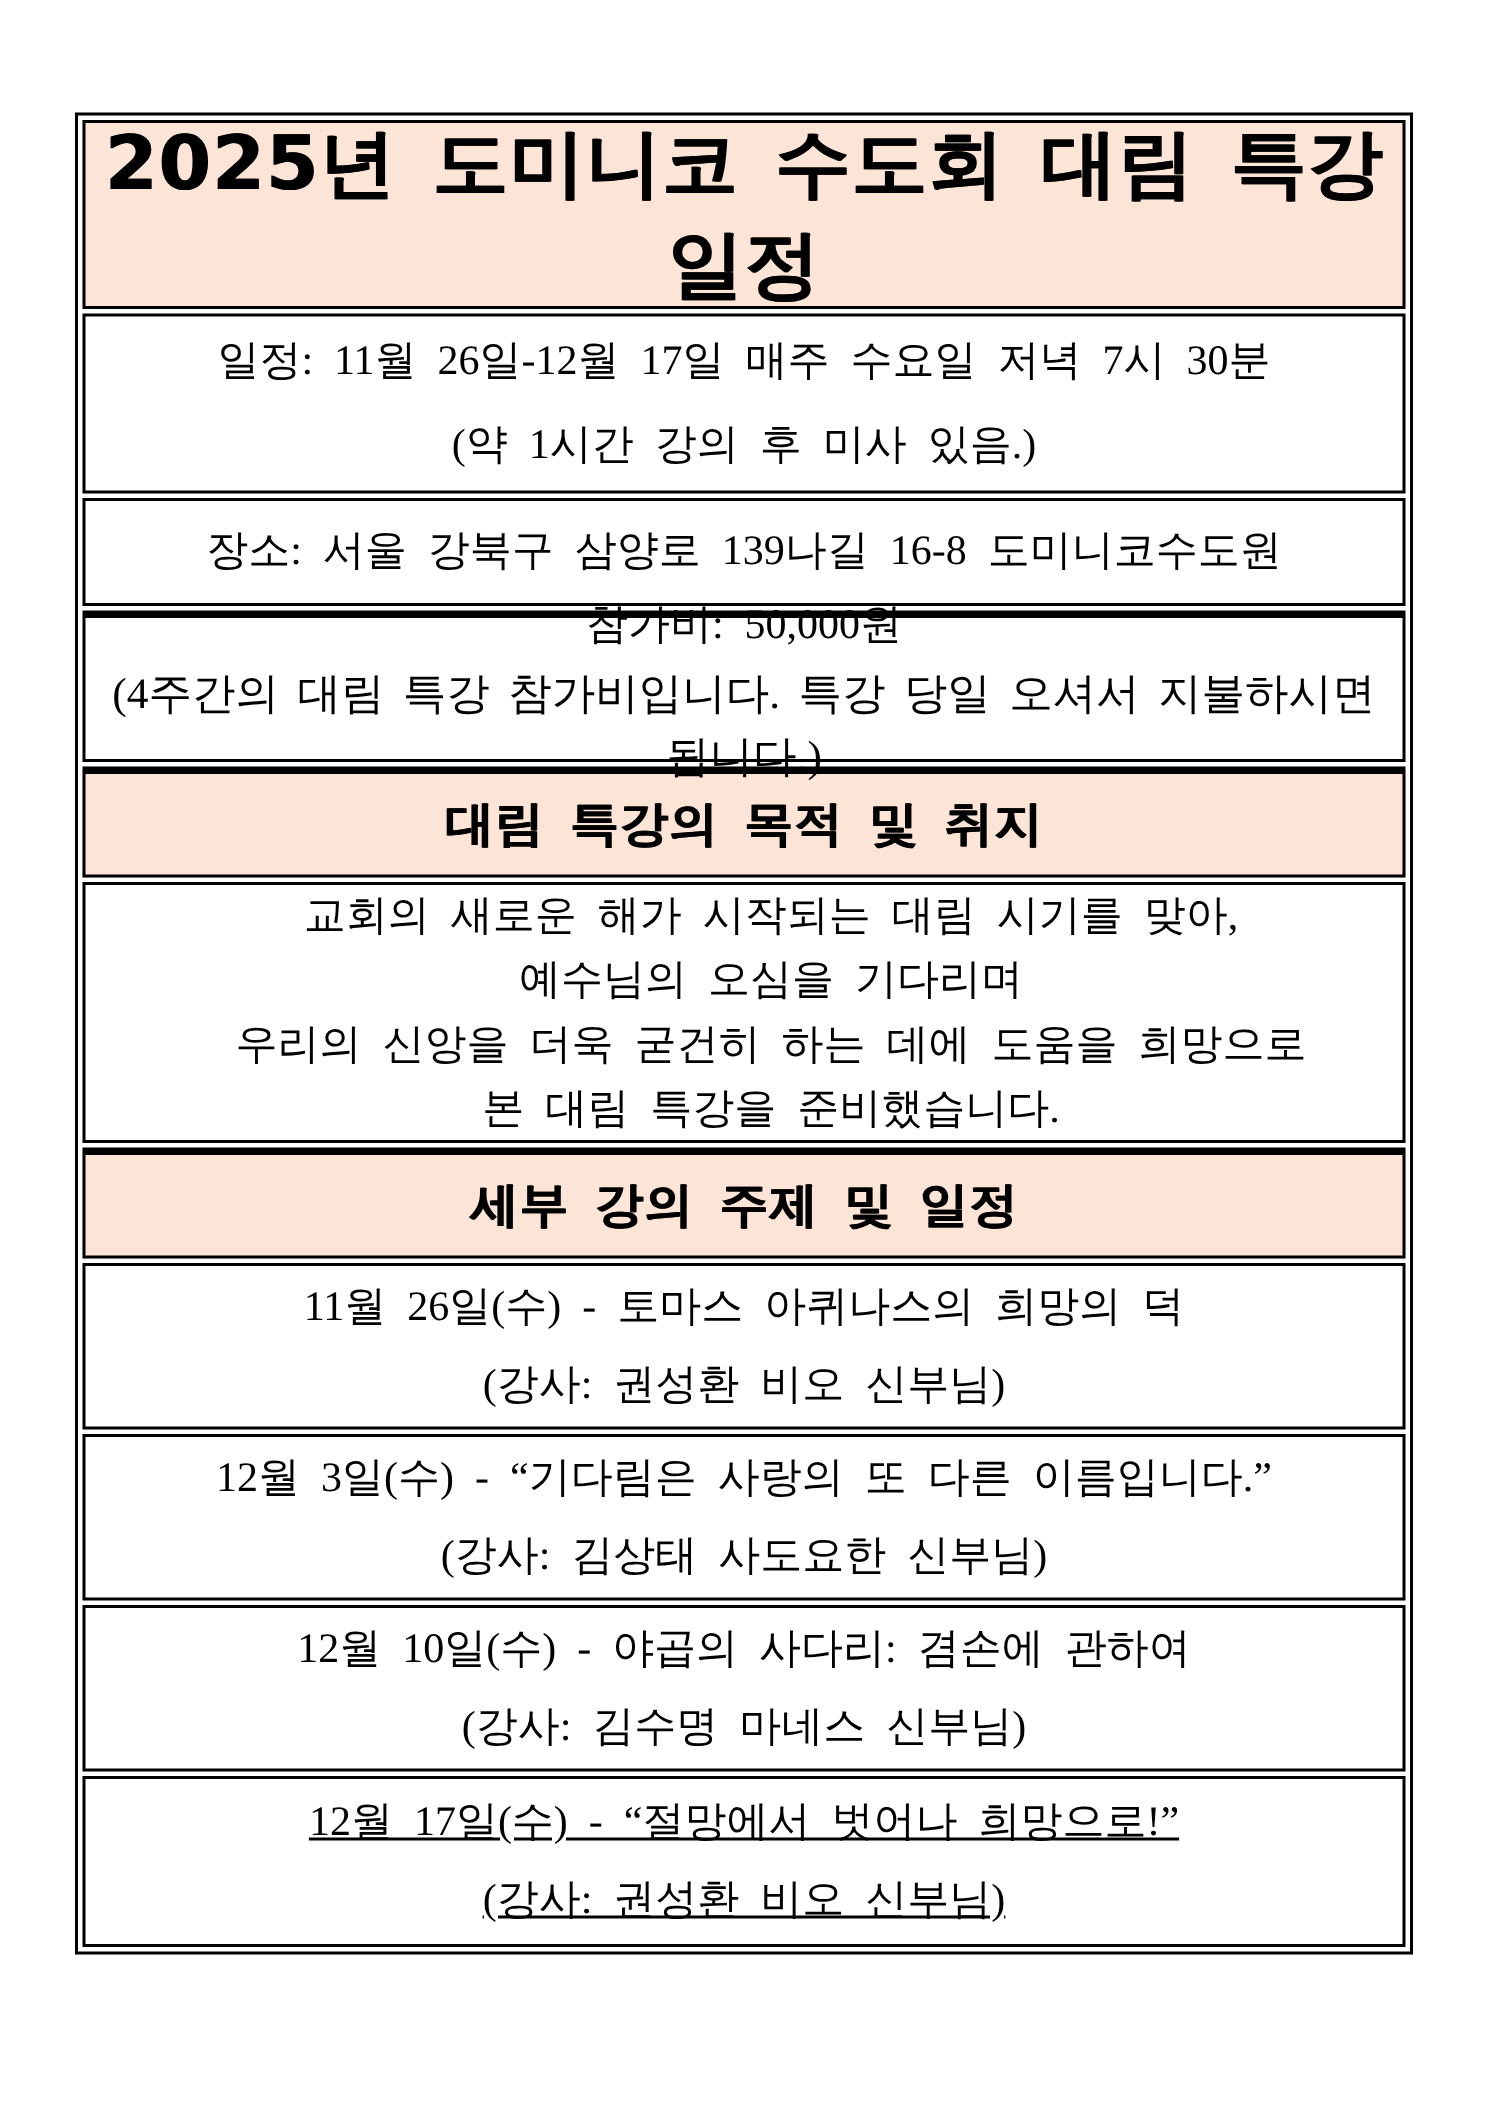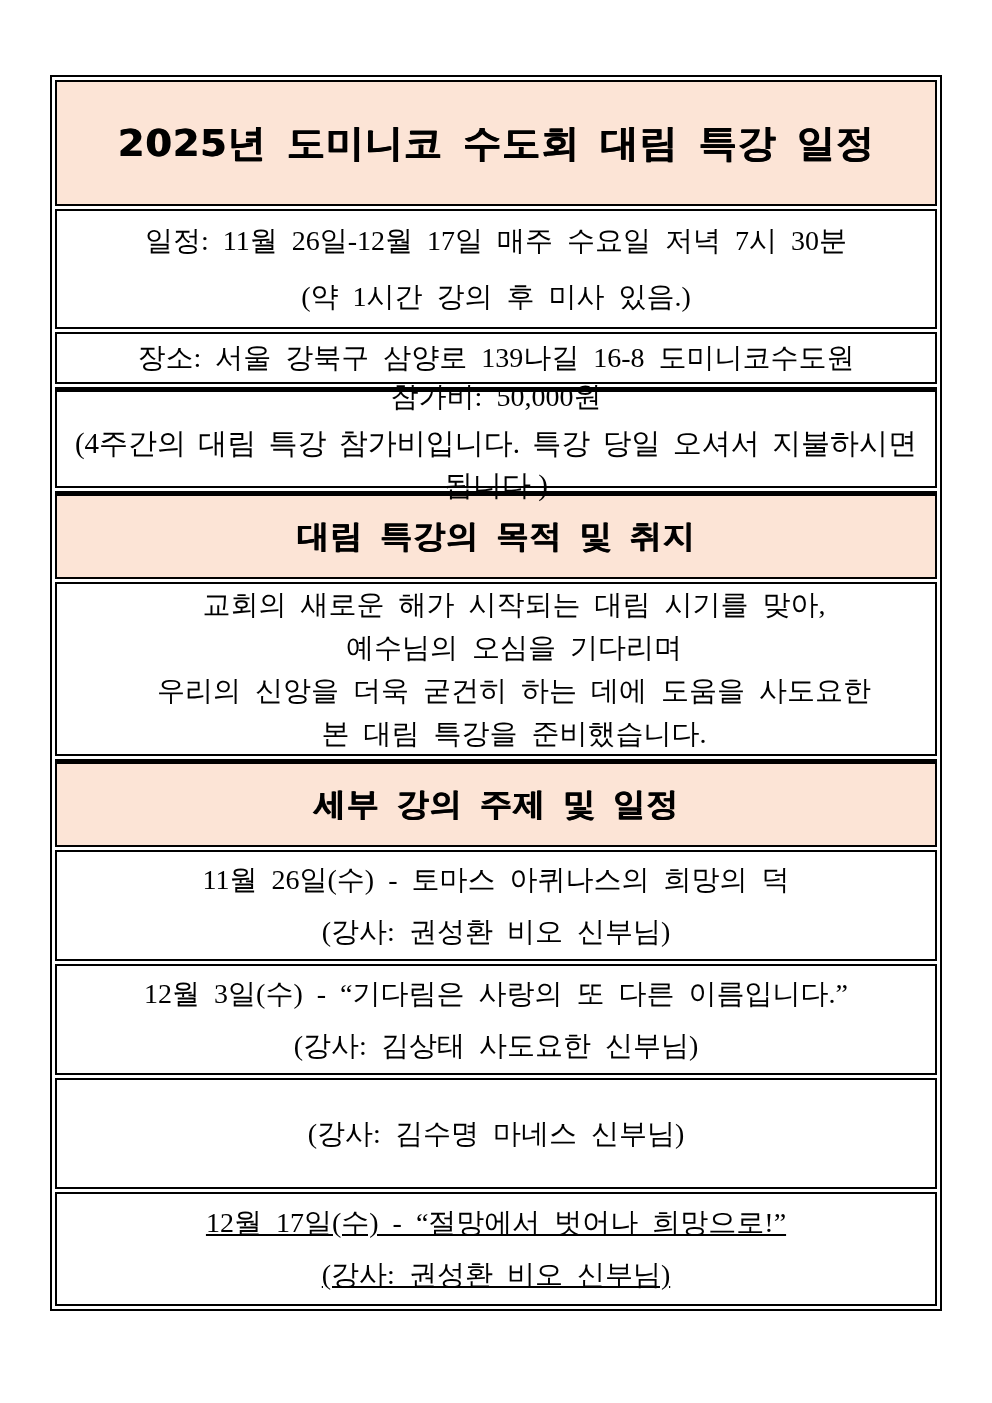--- a/index.html
+++ b/index.html
@@ -40,36 +40,36 @@
 
   
   .banner {
     background: #fce4d6;
     font-family: "DejaVu Sans", "Liberation Sans", sans-serif;
     font-weight: 900;
     letter-spacing: 1px;
   }
   .title-row { height: 126px; }
   .title-text {
-    font-size: 38px;
+    font-size: 50px;
     text-shadow: 1px 0 0 #000000;
     word-spacing: 6px;
   }
-  .section-row { height: 88px; }
+  .section-row { height: 74px; }
   .section-text {
     font-size: 32px;
     text-shadow: 1px 0 0 #000000;
     word-spacing: 5px;
   }
 
   
   .info { font-size: 28px; word-spacing: 7px; }
   .schedule-row { height: 120px; }
   .schedule-row .line { line-height: 56px; }
-  .location-row { height: 52px; }
+  .location-row { height: 72px; }
   .location-row .line { line-height: 40px; }
   .fee-row { height: 101px; }
   .fee-row .fee-main { line-height: 50px; }
   .fee-row .fee-note { font-size: 29px; line-height: 42px; word-spacing: 5px; }
   .purpose-row { height: 174px; padding-left: 36px; }
   .purpose-row .line { line-height: 43px; }
   .lecture-row { height: 111px; }
   .lecture-row .line { line-height: 52px; }
   .lecture-row.last { height: 114px; }
 </style>
@@ -97,39 +97,40 @@
       <div class="line fee-note">(4주간의 대림 특강 참가비입니다. 특강 당일 오셔서 지불하시면 됩니다.)</div>
     </div>
 
     <div class="row banner section-row thick-top">
       <div class="section-text">대림 특강의 목적 및 취지</div>
     </div>
 
     <div class="row info purpose-row">
       <div class="line">교회의 새로운 해가 시작되는 대림 시기를 맞아,</div>
       <div class="line">예수님의 오심을 기다리며</div>
-      <div class="line">우리의 신앙을 더욱 굳건히 하는 데에 도움을 사도요한</div>
+      <div class="line">우리의 신앙을 더욱 굳건히 하는 데에 도움을 희망으로</div>
       <div class="line">본 대림 특강을 준비했습니다.</div>
     </div>
 
     <div class="row banner section-row thick-top">
       <div class="section-text">세부 강의 주제 및 일정</div>
     </div>
 
     <div class="row info lecture-row">
       <div class="line">11월 26일(수) - 토마스 아퀴나스의 희망의 덕</div>
       <div class="line">(강사: 권성환 비오 신부님)</div>
     </div>
 
     <div class="row info lecture-row">
       <div class="line">12월 3일(수) - “기다림은 사랑의 또 다른 이름입니다.”</div>
       <div class="line">(강사: 김상태 사도요한 신부님)</div>
     </div>
 
     <div class="row info lecture-row">
+      <div class="line">12월 10일(수) - 야곱의 사다리: 겸손에 관하여</div>
       <div class="line">(강사: 김수명 마네스 신부님)</div>
     </div>
 
     <div class="row info lecture-row last">
       <div class="line">12월 17일(수) - “절망에서 벗어나 희망으로!”</div>
       <div class="line">(강사: 권성환 비오 신부님)</div>
     </div>
 
   </div>
 </div>

